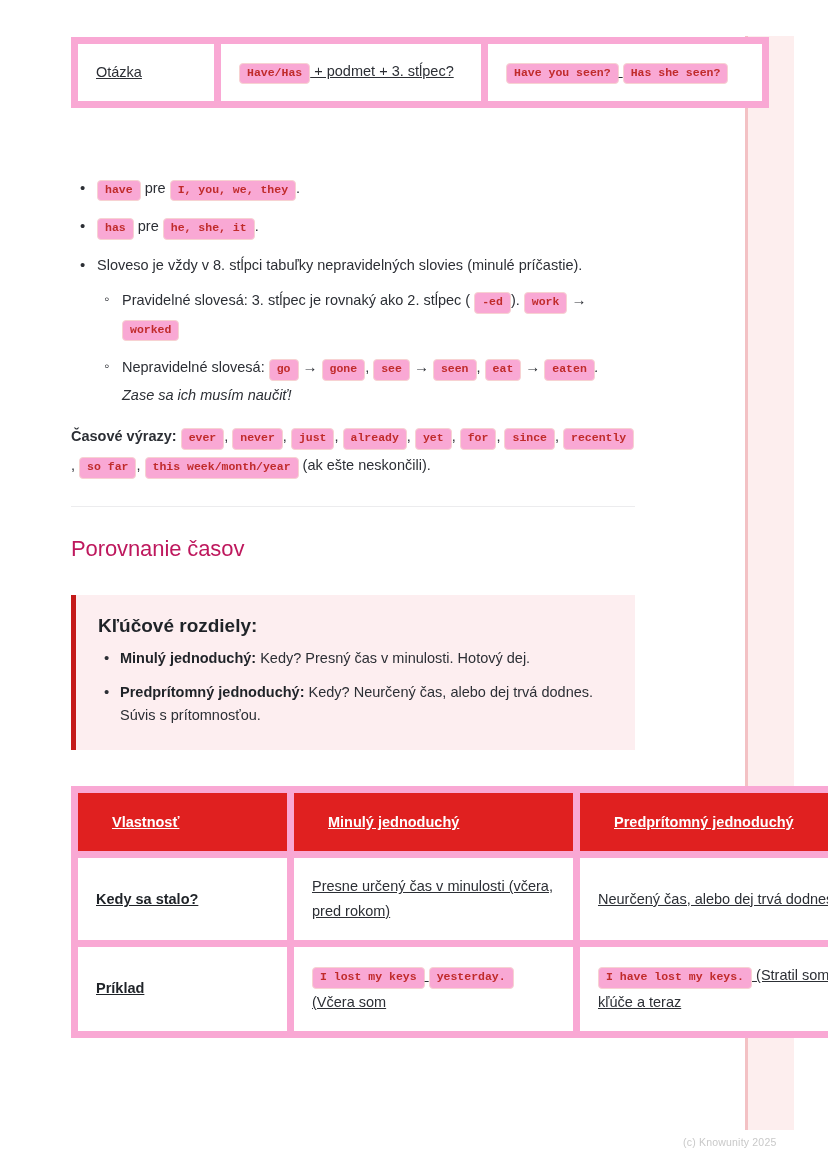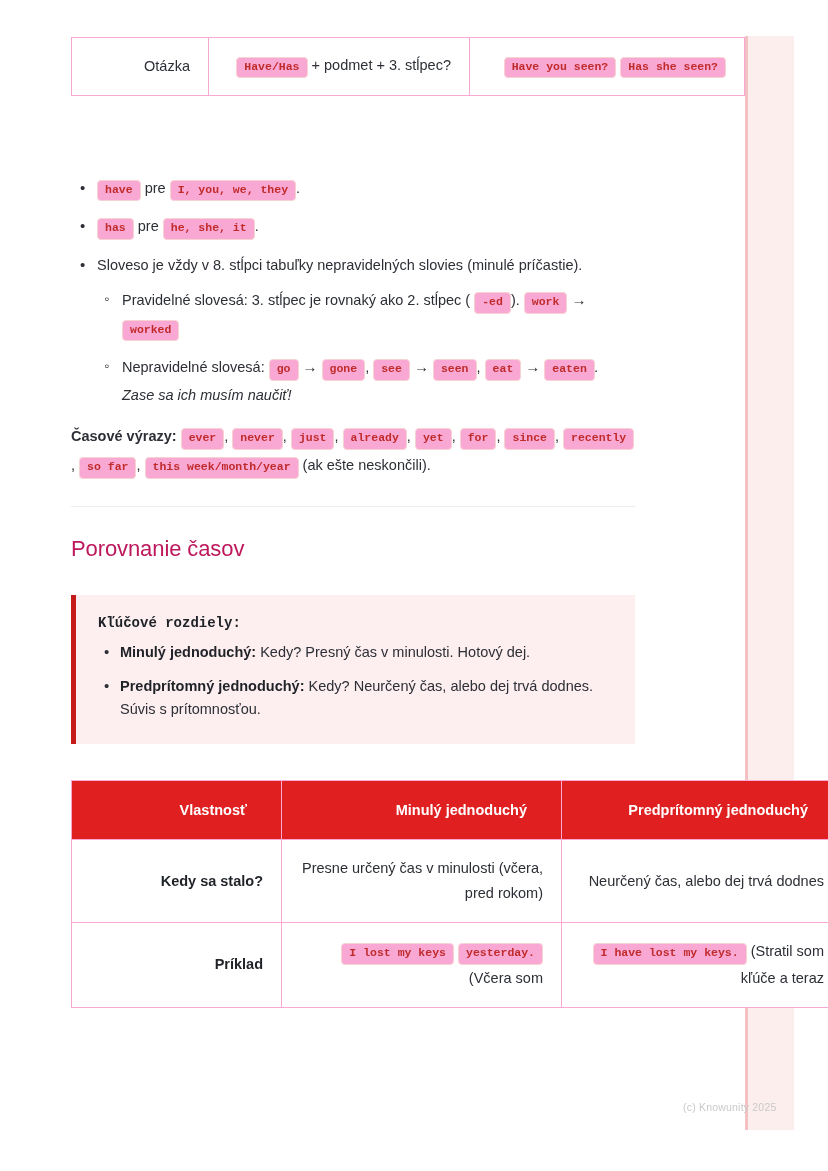--- a/index.html
+++ b/index.html
@@ -25,21 +25,21 @@
     top: 36px;
     width: 46px;
     height: 1094px;
     background: #fdeeee;
     border-left: 3px solid #f3c1c4;
   }
 
   .watermark {
     position: absolute;
     left: 683px;
-    top: 1101px;
+    top: 1136px;
     font-size: 10.5px;
     color: #c9c9c9;
     letter-spacing: .2px;
     white-space: nowrap;
     z-index: 5;
   }
 
   
   .page {
     position: absolute;
@@ -66,23 +66,24 @@
   }
 
   
   table.grid {
     border-collapse: collapse;
     width: 100%;
     table-layout: fixed;
     background: #fff;
   }
   table.grid td, table.grid th {
-    border: 1px solid #f9a8d4;
+    border: 7px solid #f9a8d4;
     vertical-align: middle;
-    text-align: right;
+    text-align: left;
+    text-decoration: underline;
   }
 
   
   .top-table-wrap {
     position: absolute;
     left: 71px;
     top: 37px;
     width: 564px;
   }
   .top-table td {
@@ -170,25 +171,24 @@
     margin: 0;
   }
 
   
   .callout {
     background: #fdeef0;
     border-left: 5px solid #c41a1a;
     padding: 20px 24px 22px 22px;
   }
   .callout-title {
-    font-size: 14px;
+    font-size: 19px;
     font-weight: 700;
     color: #1f2328;
     margin: 0 0 6px 0;
-    font-family: Liberation Mono, monospace;
   }
   ul.callout-list {
     list-style: none;
     margin: 0;
     padding: 0;
   }
   ul.callout-list > li {
     position: relative;
     padding-left: 22px;
     font-size: 14.5px;

